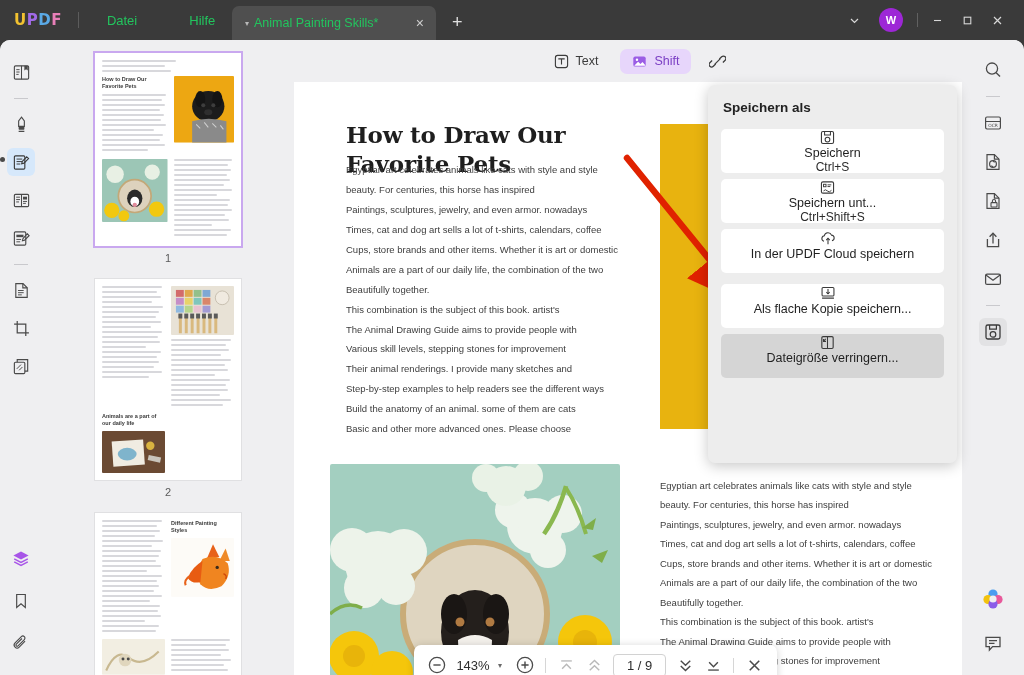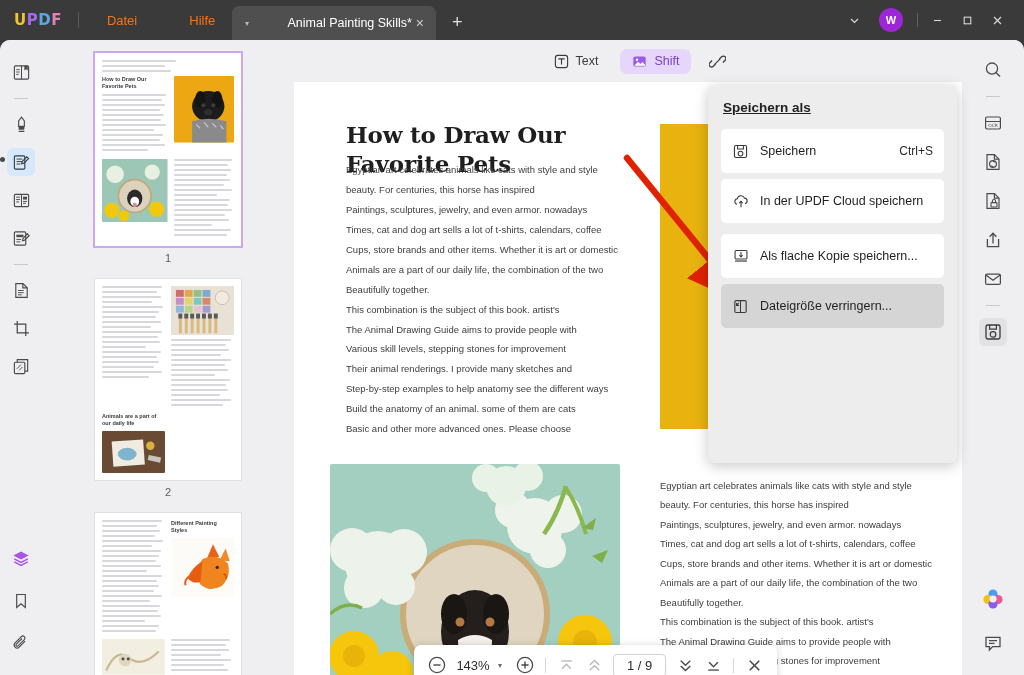--- a/index.html
+++ b/index.html
@@ -33,39 +33,39 @@
   .logo span { display: inline-block; }
   .logo .l1 { color: #f2c230; }
   .logo .l2 { color: #a16ae8; }
   .logo .l3 { color: #5aa9e6; }
   .logo .l4 { color: #e87fb8; }
   .tb-sep {
     width: 1px; height: 16px; background: #5c5c5c;
     margin: 0 14px 0 16px;
   }
   .tb-menu {
-    color: #f97316; font-size: 13px;
+    color: #22c55e; font-size: 13px;
     padding: 6px 14px; border-radius: 4px;
     cursor: default;
   }
   .tab {
     position: absolute; left: 232px; top: 6px;
     width: 204px; height: 34px;
     background: #4f4f4f;
     border-radius: 7px 7px 0 0;
     display: flex; align-items: center;
     padding: 0 8px;
   }
   .tab .caret {
     width: 14px; color: #b8b8b8; font-size: 8px;
     text-align: center;
   }
   .tab .tab-title {
-    flex: 1; color: #ffffff; font-size: 12.5px;
-    text-align: right;
+    flex: 1; color: #22c55e; font-size: 12.5px;
+    text-align: left;
     white-space: nowrap; overflow: hidden;
   }
   .tab .tab-close { color: #cfcfcf; font-size: 14px; padding: 0 4px; }
   .newtab {
     position: absolute; left: 452px; top: 12px;
     color: #e0e0e0; font-size: 18px; font-weight: 300;
   }
   .win-right {
     position: absolute; right: 0; top: 0;
     height: 40px; display: flex; align-items: center;
@@ -239,29 +239,28 @@
     width: 249px; height: 378px;
     background: #ededed;
     border-radius: 7px;
     box-shadow: 0 3px 14px rgba(0,0,0,.22);
     z-index: 60;
     overflow: hidden;
   }
   .dd-head {
     font-size: 13.5px; font-weight: bold; color: #222;
     padding: 15px 0 0 15px;
-    text-decoration: underline;
   }
   .dd-list { padding: 14px 13px 0; }
   .dd-item {
     display: flex; align-items: center;
     height: 44px; background: #fff;
     border-radius: 5px; margin-bottom: 6px;
     padding: 0 11px;
-    font-size: 12.5px; color: #1f1f1f;
+    font-size: 12.5px; color: #1f1f1f; flex-direction: column;
   }
   .dd-item.hl { background: #d5d5d5; }
   .dd-item .dd-ic { width: 28px; display: flex; color: #3a3a3a; }
   .dd-item .dd-lbl { flex: 1; }
   .dd-item .dd-key { font-size: 12px; color: #2a2a2a; }
   .dd-gap { height: 5px; }
 
   
   .rightrail {
     position: absolute; left: 962px; top: 0;
@@ -708,21 +707,21 @@
           <div>beauty. For centuries, this horse has inspired</div>
           <div>Paintings, sculptures, jewelry, and even armor. nowadays</div>
           <div>Times, cat and dog art sells a lot of t-shirts, calendars, coffee</div>
           <div>Cups, store brands and other items. Whether it is art or domestic</div>
           <div>Animals are a part of our daily life, the combination of the two</div>
           <div>Beautifully together.</div>
           <div>This combination is the subject of this book. artist's</div>
           <div>The Animal Drawing Guide aims to provide people with</div>
           <div>Various skill levels, stepping stones for improvement</div>
           <div>Their animal renderings. I provide many sketches and</div>
-          <div>Step-by-step examples to help anatomy see the different ways</div>
+          <div>Step-by-step examples to help readers see the different ways</div>
           <div>Build the anatomy of an animal. some of them are cats</div>
           <div>Basic and other more advanced ones. Please choose</div>
         </div>
 
         <div class="yellowblock"></div>
 
         <div class="photo">
           <svg width="290" height="218" viewBox="0 0 290 218">
             <rect width="290" height="218" fill="#a3cfc0"></rect>
             <circle cx="145" cy="150" r="72" fill="#dfd5c0"></circle>
@@ -881,20 +880,32 @@
             <svg width="17" height="17" viewBox="0 0 18 18">
                 <rect x="2.6" y="2.6" width="12.8" height="12.8" rx="1.6" fill="none" stroke="#3a3a3a" stroke-width="1.2"></rect>
                 <path d="M5.9 2.6v3.8h6.2V2.6" fill="none" stroke="#3a3a3a" stroke-width="1.1"></path>
                 <circle cx="9" cy="11.2" r="2.5" fill="none" stroke="#3a3a3a" stroke-width="1.1"></circle>
               </svg>
           </span>
           <span class="dd-lbl">Speichern</span>
           <span class="dd-key">Ctrl+S</span>
         </div>
 
+        <div class="dd-item">
+          <span class="dd-ic">
+            <svg width="17" height="17" viewBox="0 0 18 18">
+                <rect x="2.6" y="3" width="12.8" height="12" rx="1.6" fill="none" stroke="#3a3a3a" stroke-width="1.2"></rect>
+                <rect x="4.8" y="5.6" width="2.6" height="2.6" fill="none" stroke="#3a3a3a" stroke-width="1"></rect>
+                <path d="M9 6.2h4M9 8h3" stroke="#3a3a3a" stroke-width="1"></path>
+                <path d="M4.8 12.6 q2 -2.4 4 0 q2 2.4 4.4 -.6" fill="none" stroke="#3a3a3a" stroke-width="1"></path>
+              </svg>
+          </span>
+          <span class="dd-lbl">Speichern unt...</span>
+          <span class="dd-key">Ctrl+Shift+S</span>
+        </div>
 
         <div class="dd-item">
           <span class="dd-ic">
             <svg width="18" height="18" viewBox="0 0 20 18">
                 <path d="M5.6 12.6a3.1 3.1 0 0 1 .3 -6.1 4.2 4.2 0 0 1 8 -.7 3.2 3.2 0 0 1 .5 6.3" fill="none" stroke="#3a3a3a" stroke-width="1.2"></path>
                 <path d="M10 16V9.6" stroke="#3a3a3a" stroke-width="1.2"></path>
                 <path d="M8 11.4 L10 9.4 L12 11.4" fill="none" stroke="#3a3a3a" stroke-width="1.2"></path>
               </svg>
           </span>
           <span class="dd-lbl">In der UPDF Cloud speichern</span>

